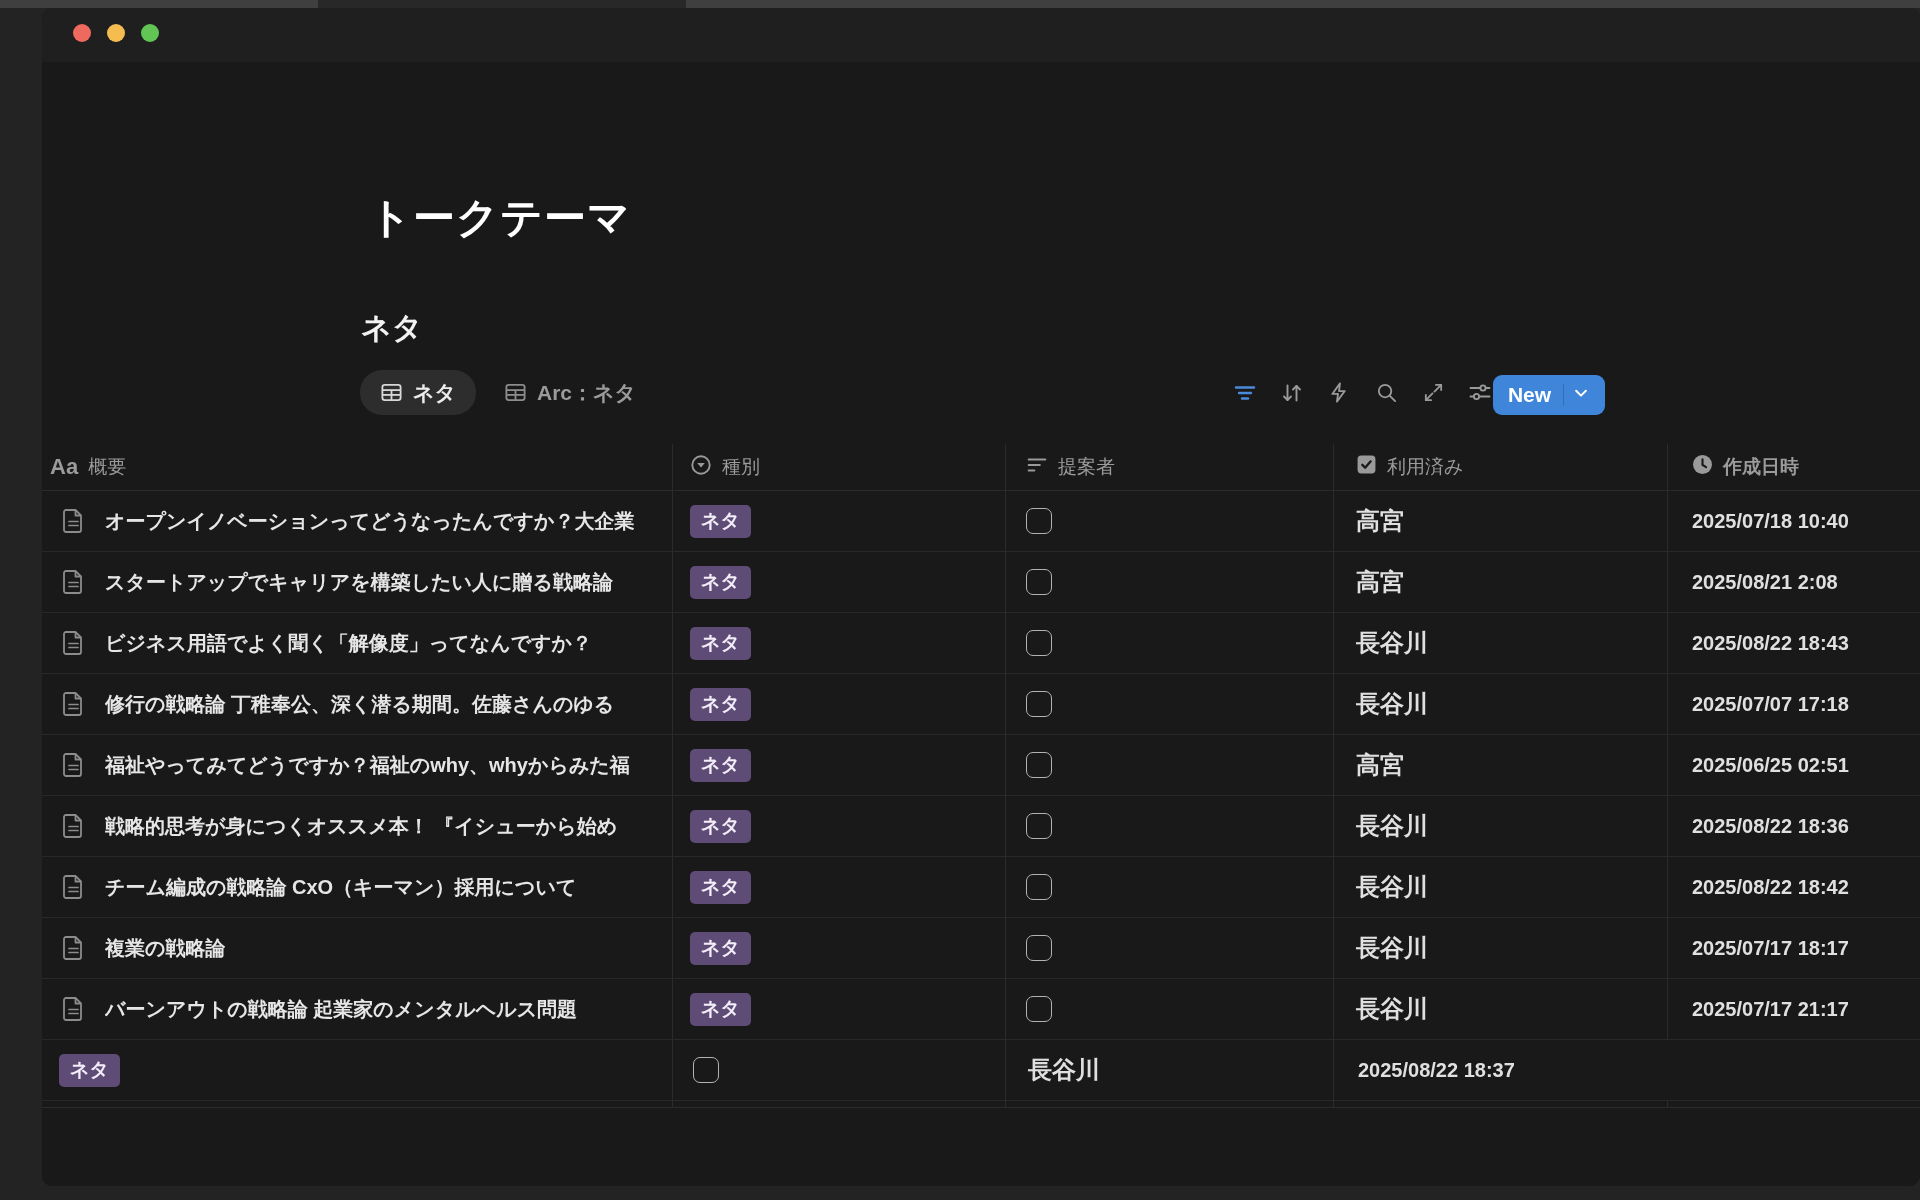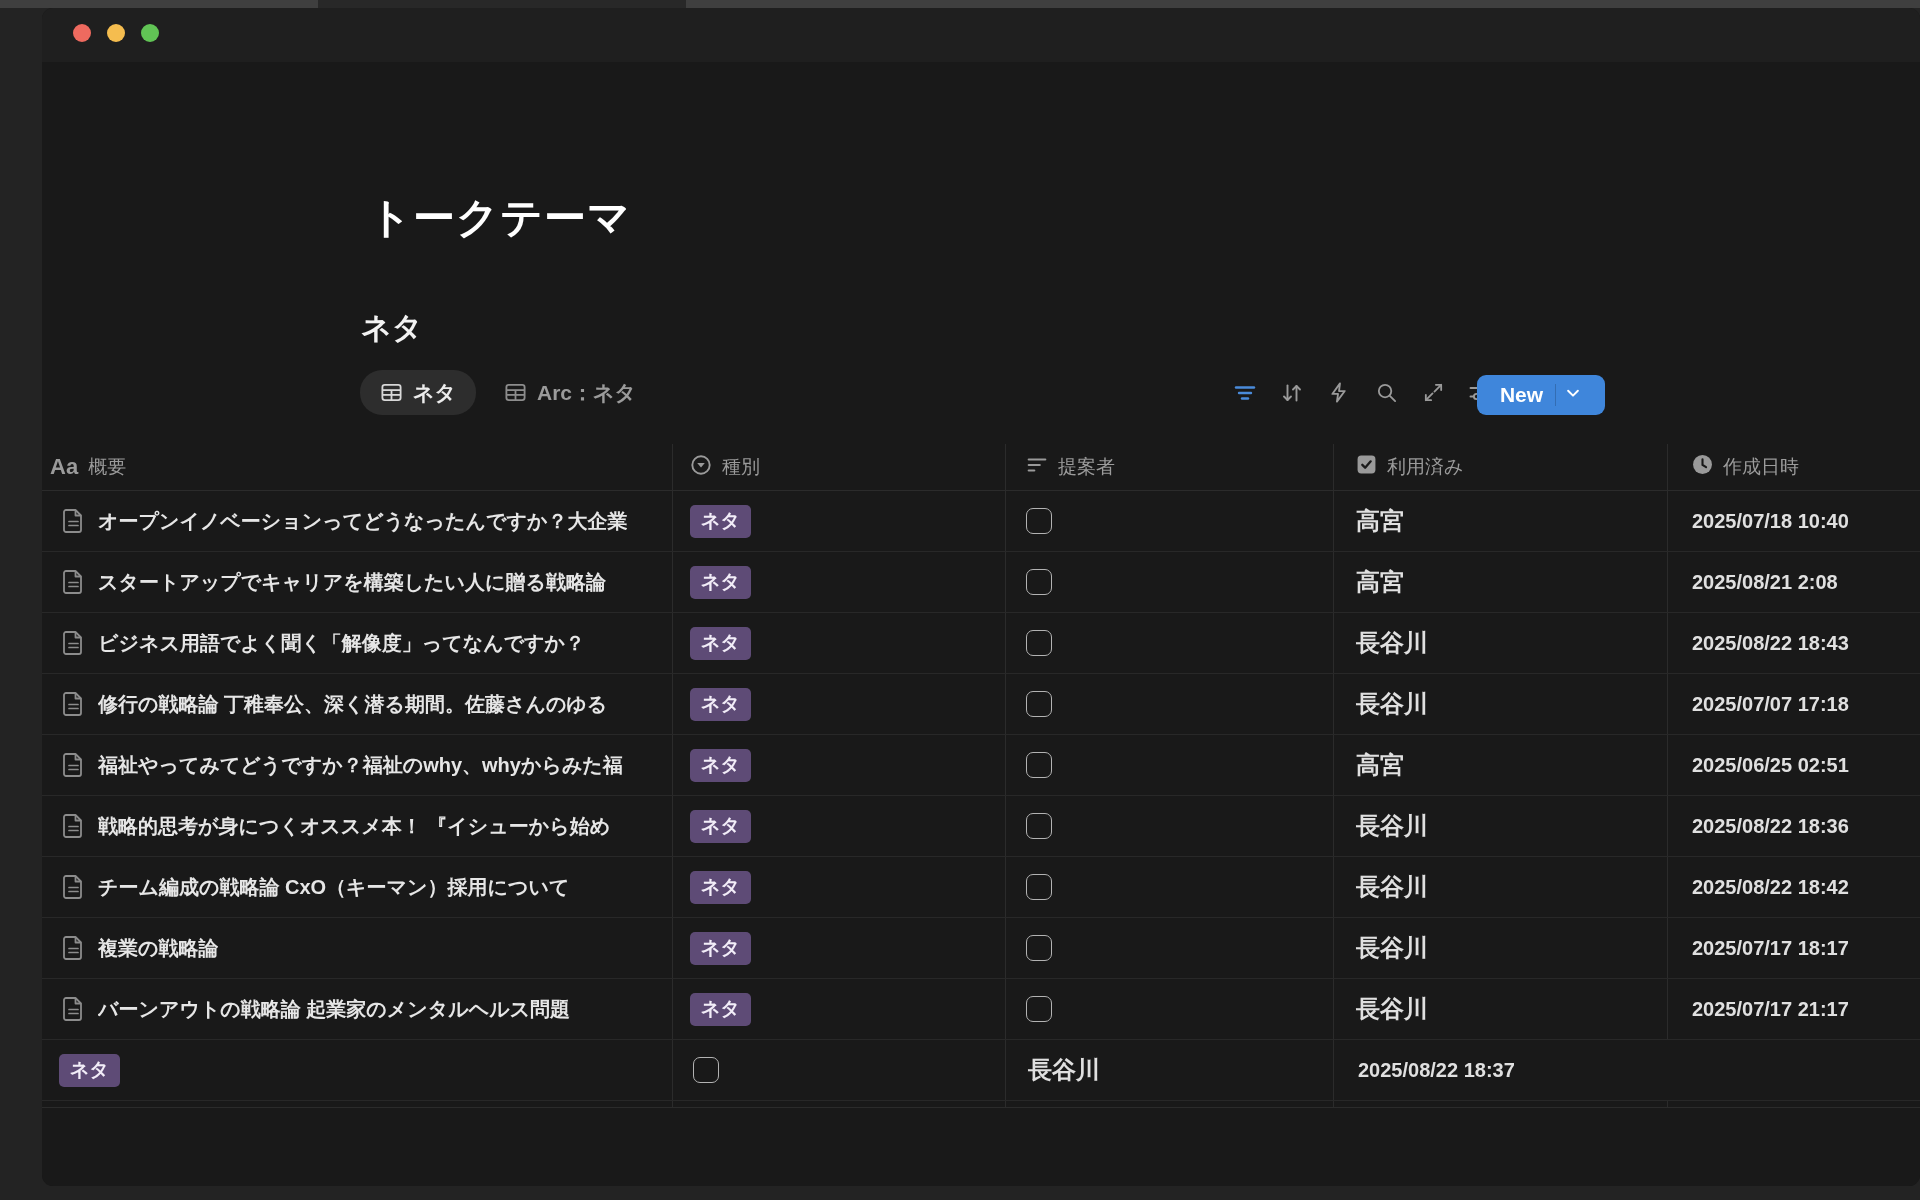--- a/index.html
+++ b/index.html
@@ -40,45 +40,45 @@
     border-radius:22px; font-size:21px; cursor:default;
   }
   .view-tab.active { background:#2d2d2d; color:#ececec; font-weight:700; }
   .view-tab.inactive { color:#9b9b9b; margin-left:8px; font-weight:600; }
   .view-tab svg { display:block; }
 
   
   .controls { position:absolute; top:308px; right:428px; height:45px; display:flex; align-items:center; gap:23px; }
   .ctl-icon { width:24px; height:24px; display:flex; align-items:center; justify-content:center; }
   .new-button {
-    position:absolute; top:313px; right:315px; width:128px; height:40px;
+    position:absolute; top:313px; right:315px; width:112px; height:40px;
     background:#3f86db; border-radius:9px; display:flex; align-items:center;
     justify-content:center; gap:8px; color:#ffffff; font-size:21px; font-weight:700;
   }
   .new-divider { width:1px; height:22px; background:rgba(0,0,0,0.18); margin-left:4px; }
 
   
   .table { position:absolute; top:382px; left:0; right:0; }
   .grid-row {
     display:grid; grid-template-columns:631px 333px 328px 334px 1fr;
   }
   .cell { border-right:1px solid #2b2b2b; display:flex; align-items:center; overflow:hidden; }
   .cell:last-child { border-right:none; }
 
   .thead { height:47px; border-bottom:1px solid #2b2b2b; color:#9b9b9b; font-size:19px; }
   .thead .cell { gap:10px; white-space:nowrap; }
   .thead .cell:nth-child(1) { padding-left:8px; }
   .thead .cell:nth-child(2) { padding-left:17px; }
   .thead .cell:nth-child(3) { padding-left:20px; }
   .thead .cell:nth-child(4) { padding-left:22px; }
-  .thead .cell:nth-child(5) { padding-left:24px; }
+  .thead .cell:nth-child(5) { padding-left:24px;font-weight:bold; }
   .aa-glyph { font-size:22px; font-weight:700; color:#9b9b9b; letter-spacing:0; }
 
   .trow { height:61px; border-bottom:1px solid #282828; }
-  .trow .cell1 { padding-left:20px; gap:13px; }
+  .trow .cell1 { padding-left:20px; gap:20px; }
   .row-title {
     color:#e6e6e6; font-size:20px; font-weight:600; white-space:nowrap; overflow:hidden;
   }
   .doc-icon { flex:0 0 auto; display:flex; }
   .cell2 { padding-left:17px; }
   .badge {
     background:#5e4b76; color:#f2edf8; font-size:19px; font-weight:600;
     border-radius:5px; padding:3px 11px 4px; white-space:nowrap;
   }
   .cell3 { padding-left:20px; }

